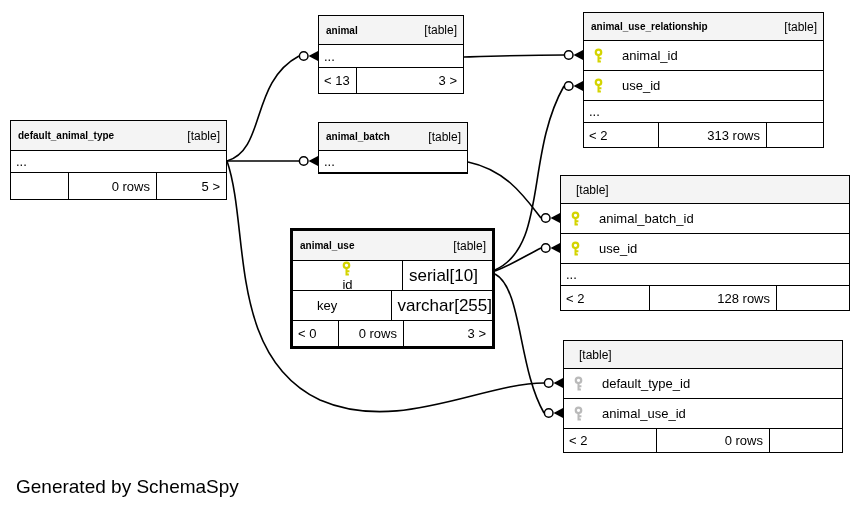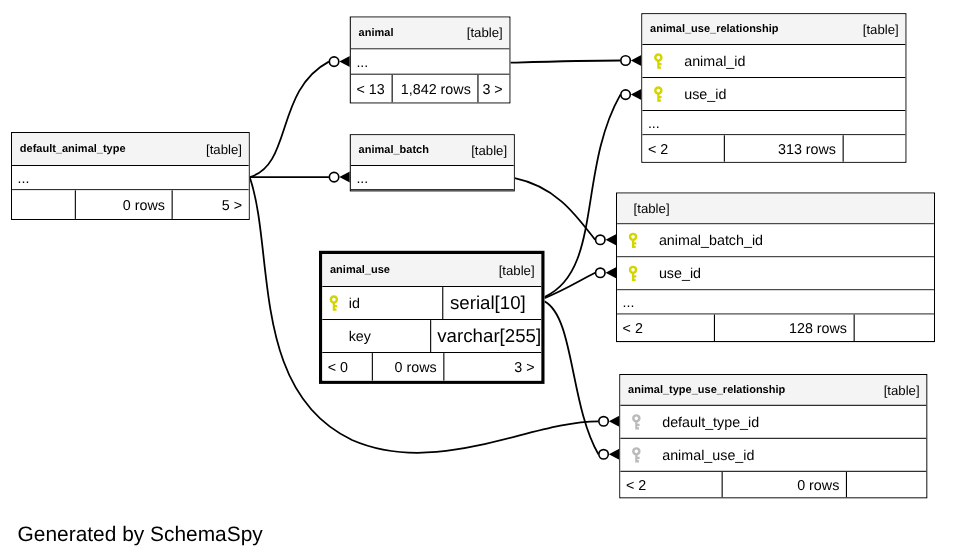--- a/index.html
+++ b/index.html
@@ -122,42 +122,41 @@
   <div class="tbox" style="left:318px; top:15px; width:146px;">
     <div class="thead" style="height:29px;">
       <span class="tname">animal</span>
       <span class="ttype">[table]</span>
     </div>
     <div class="trow dotsrow" style="height:23px;">
       <span>...</span>
     </div>
     <div class="tfoot" style="height:25px;">
       <span class="fcell f-left" style="width:37px;">&lt; 13</span>
-      <span class="fcell f-mid" style="width:78px;">1,842 rows</span>
       <span class="fcell f-right">3 &gt;</span>
     </div>
   </div>
 
   <div class="tbox" style="left:318px; top:122px; width:150px;">
     <div class="thead" style="height:28px;">
       <span class="tname">animal_batch</span>
       <span class="ttype">[table]</span>
     </div>
     <div class="trow dotsrow">
       <span>...</span>
     </div>
   </div>
 
   <div class="tbox focus" style="left:290px; top:228px; width:205px;">
     <div class="thead" style="height:30px;">
       <span class="tname">animal_use</span>
       <span class="ttype">[table]</span>
     </div>
     <div class="trow colrow">
-      <div class="cell namecell" style="width:110px;">
+      <div class="cell namecell" style="width:110px;flex-direction:column;">
         <span class="keyslot slim">
           <svg class="key-icon primary" width="11" height="16" viewBox="0 0 12 17">
             <circle cx="6" cy="4.5" r="3" fill="none" stroke="currentColor" stroke-width="2.4"></circle>
             <path d="M6 7.5 V15.5 M6 11 h3.2 M6 14.5 h2.6" fill="none" stroke="currentColor" stroke-width="2.2"></path>
           </svg>
         </span>
         <span class="colname">id</span>
       </div>
       <div class="cell typecell">serial[10]</div>
     </div>
@@ -235,21 +234,20 @@
     </div>
     <div class="tfoot" style="height:24px;">
       <span class="fcell f-left" style="width:88px;">&lt; 2</span>
       <span class="fcell f-mid" style="width:127px;">128 rows</span>
       <span class="fcell f-right"></span>
     </div>
   </div>
 
   <div class="tbox" style="left:563px; top:340px; width:280px;">
     <div class="thead" style="height:28px;">
-      <span class="tname">animal_type_use_relationship</span>
       <span class="ttype">[table]</span>
     </div>
     <div class="trow colrow">
       <span class="keyslot">
         <svg class="key-icon foreign" width="11" height="16" viewBox="0 0 12 17">
           <circle cx="6" cy="4.5" r="3" fill="none" stroke="currentColor" stroke-width="2.4"></circle>
           <path d="M6 7.5 V15.5 M6 11 h3.2 M6 14.5 h2.6" fill="none" stroke="currentColor" stroke-width="2.2"></path>
         </svg>
       </span>
       <span class="colname">default_type_id</span>

